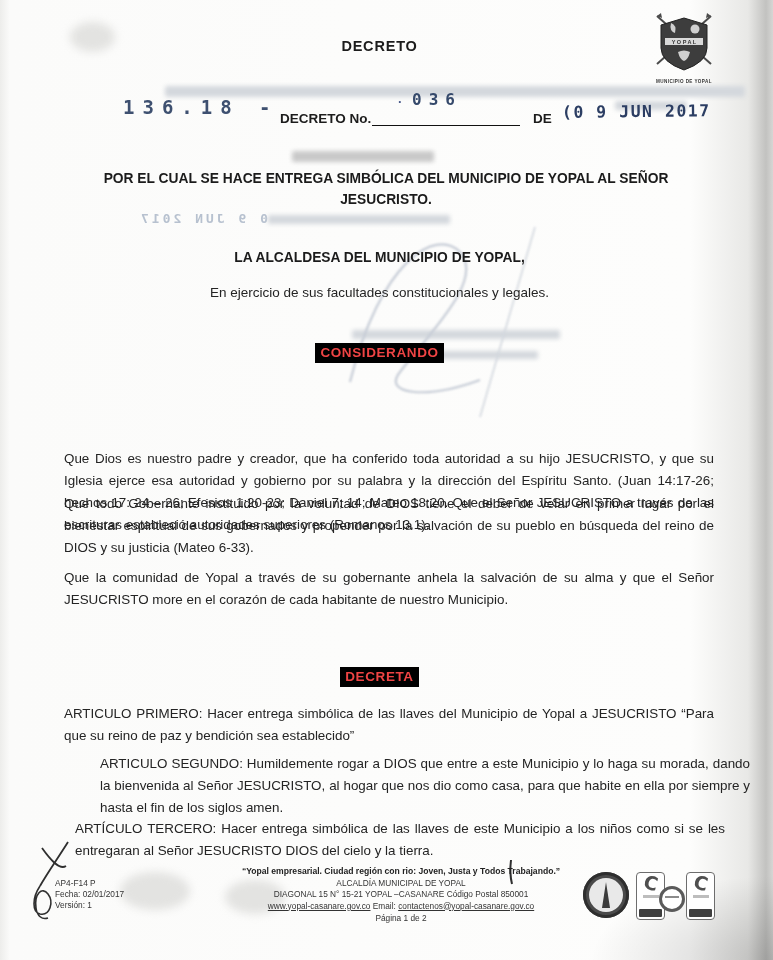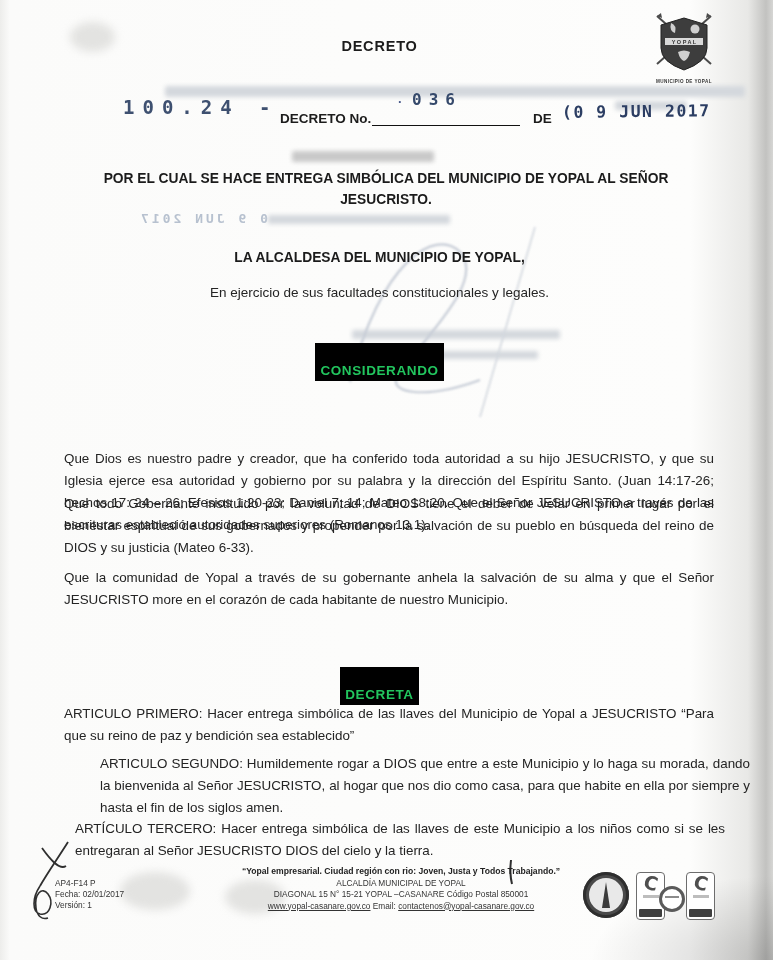--- a/index.html
+++ b/index.html
@@ -37,22 +37,22 @@
   .date-stamp{
     position:absolute;left:562px;top:102px;
     font-family:"DejaVu Sans Mono", monospace;
     font-size:16.5px;font-weight:bold;letter-spacing:1.5px;
     color:#2c3e63;transform:rotate(-0.6deg);white-space:nowrap;
   }
   .title{top:168px;left:86px;width:600px;text-align:center;font-size:13.8px;font-weight:bold;line-height:21px;color:#1b1b1b;}
   .issuer{top:250px;font-size:13.8px;font-weight:bold;color:#1b1b1b;}
   .powers{top:285px;font-size:13.5px;color:#242424;}
   .blackbox{
-    background:#000;color:#22c55e;font-weight:bold;font-size:13.5px;
-    padding:20px 5px 3px 5px;letter-spacing:0.6px;display:inline-block;
+    background:#000;color:#ef4444;font-weight:bold;font-size:13.5px;
+    padding:2px 5px 3px 5px;letter-spacing:0.6px;display:inline-block;
   }
   .box-consider{top:343px;}
   .box-decreta{top:667px;}
   .para{
     left:64px;width:650px;
     font-size:13.4px;line-height:22px;color:#242424;
     text-align:justify;
   }
   .p1{top:400px;margin-top:48px;}
   .p2{top:493px;}
@@ -121,21 +121,21 @@
       <path d="M39,6 L62,13 V36 Q62,50 39,58 Q16,50 16,36 V13 Z" fill="#3d3d3d" stroke="#222" stroke-width="1"></path>
       <rect x="20" y="26" width="38" height="7" fill="#d9d9d9"></rect>
       <text x="39" y="32" text-anchor="middle" font-size="5.5" font-family="Liberation Sans, sans-serif" font-weight="bold" fill="#333">Y O P A L</text>
       <circle cx="50" cy="17" r="4.5" fill="#cfcfcf"></circle>
       <path d="M26,11 q6,2 4,10 q-6,-2 -4,-10" fill="#cfcfcf"></path>
       <path d="M33,40 q6,-3 12,0 q-2,8 -6,9 q-4,-1 -6,-9" fill="#cfcfcf"></path>
     </svg>
     <div class="logo-caption">MUNICIPIO DE YOPAL</div>
   </div>
 
-  <div class="abs stamp-code">100.24 -</div>
+  <div class="abs stamp-code">136.18 -</div>
   <div class="abs number-row">DECRETO No.</div>
   <span class="stray-dot">·</span>
   <div class="decree-number">036</div>
   <div class="number-line"></div>
   <div class="de-label">DE</div>
   <div class="date-stamp">(0 9 JUN 2017</div>
 
   <div class="abs title">
     <div>POR EL CUAL SE HACE ENTREGA SIMBÓLICA DEL MUNICIPIO DE YOPAL AL SEÑOR</div>
     <div>JESUCRISTO.</div>
@@ -177,20 +177,21 @@
 
   <div class="abs footer-center">
     <div class="footer-slogan">“Yopal empresarial.  Ciudad región con rio: Joven, Justa y Todos Trabajando.”</div>
     <div>ALCALDÍA MUNICIPAL DE YOPAL</div>
     <div>DIAGONAL 15 N° 15-21 YOPAL –CASANARE Código Postal 850001</div>
     <div>
       <span class="footer-link">www.yopal-casanare.gov.co</span>
       <span>Email:</span>
       <span class="footer-link">contactenos@yopal-casanare.gov.co</span>
     </div>
+    <div class="footer-page">Página 1 de 2</div>
   </div>
 
   <div class="abs cert-row">
     <div class="seal-circle">
       <div class="seal-inner">
         <div class="seal-road"></div>
       </div>
     </div>
     <div class="badge">
       <div class="c">C</div>

